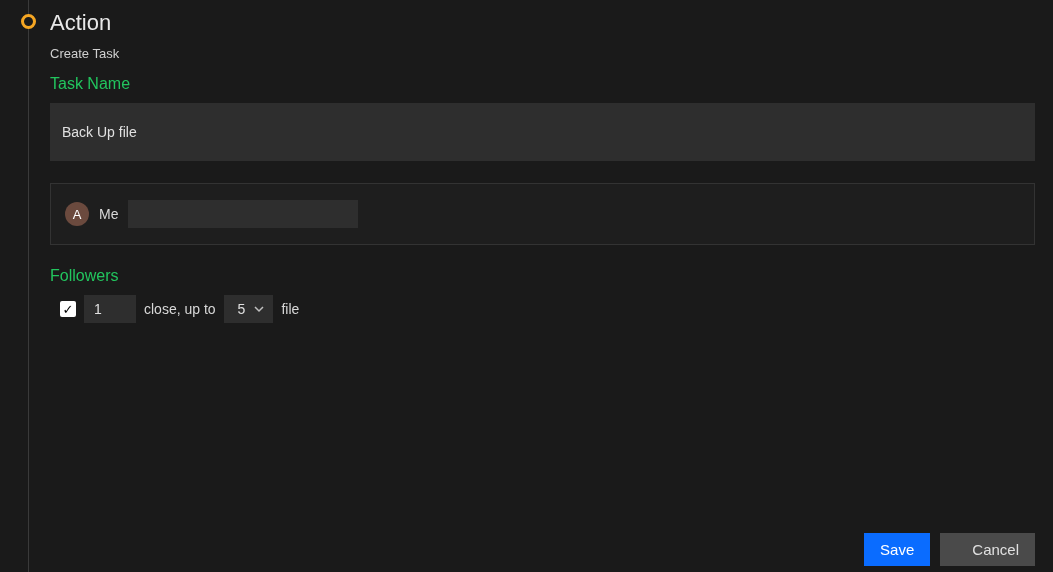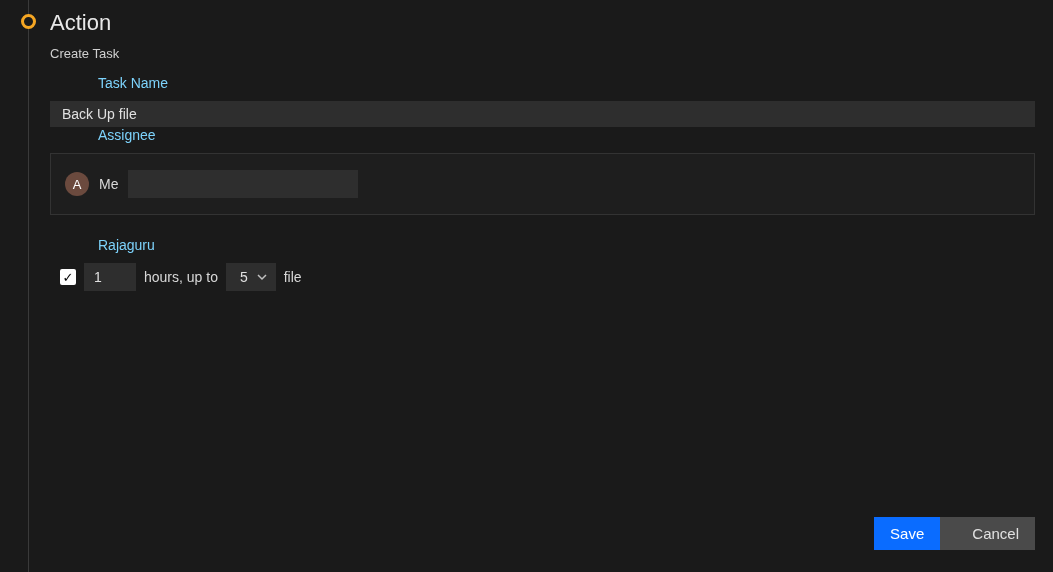--- a/index.html
+++ b/index.html
@@ -42,33 +42,33 @@
       font-weight: 400;
       color: #e8e8e8;
       margin-bottom: 10px;
     }
     .subheading {
       font-size: 13px;
       color: #d0d0d0;
       margin-bottom: 14px;
     }
     .field-label {
-      font-size: 14px;
-      color: #7dd3fc;
+      font-size: 16px;
+      color: #22c55e;
       margin-bottom: 10px;
-      margin-left: 48px;
     }
     .text-input {
       width: 985px;
       background: #2e2e2e;
       border: none;
       color: #e0e0e0;
       font-size: 14px;
-      padding: 5px 12px;
+      padding: 21px 12px;
       outline: none;
+      margin-bottom: 22px;
       font-family: inherit;
     }
     .panel {
       width: 985px;
       border: 1px solid #333;
       background: #1e1e1e;
       padding: 16px 14px;
       margin-bottom: 22px;
       display: flex;
       align-items: center;
@@ -161,22 +161,23 @@
       gap: 8px;
       cursor: pointer;
     }
     .chevron {
       display: inline-block;
     }
     .chevron svg { display: block; }
     .footer {
       position: absolute;
       right: 18px;
-      bottom: 22px;
-      display: flex;
+      bottom: 6px;
+      display: flex;
+      gap: 10px;
     }
     .btn {
       padding: 8px 16px;
       font-size: 15px;
       border: none;
       cursor: pointer;
       font-family: inherit;
     }
     .btn-primary {
       background: #0a6cff;
@@ -194,37 +195,36 @@
 <div class="container">
   <div class="timeline-line"></div>
   <div class="timeline-dot"></div>
 
   <h1 class="heading">Action</h1>
   <div class="subheading">Create Task</div>
 
   <div class="field-label">Task Name</div>
   <input type="text" class="text-input" value="Back Up file" style="">
 
-  <div class="field-label">Assignee</div>
   <div class="panel">
     <div class="avatar avatar-a">
       <span>A</span>
     </div>
     <span class="chip-label">Me</span>
     <input type="text" class="tag-input" style="">
   </div>
 
-  <div class="field-label">Rajaguru</div>
+  <div class="field-label">Followers</div>
 
   <div class="repeat-row">
     <div class="checkbox">
       <span class="checkmark">✓</span>
     </div>
     <input type="text" class="num-input" value="1" style="">
-    <span class="repeat-text">hours, up to</span>
+    <span class="repeat-text">close, up to</span>
     <div class="select-box">
       <span>5</span>
       <span class="chevron">
         <svg width="12" height="12" viewBox="0 0 12 12">
             <path d="M2 4 L6 8 L10 4" stroke="#c0c0c0" stroke-width="1.5" fill="none"></path>
           </svg>
       </span>
     </div>
     <span class="repeat-text">file</span>
   </div>

